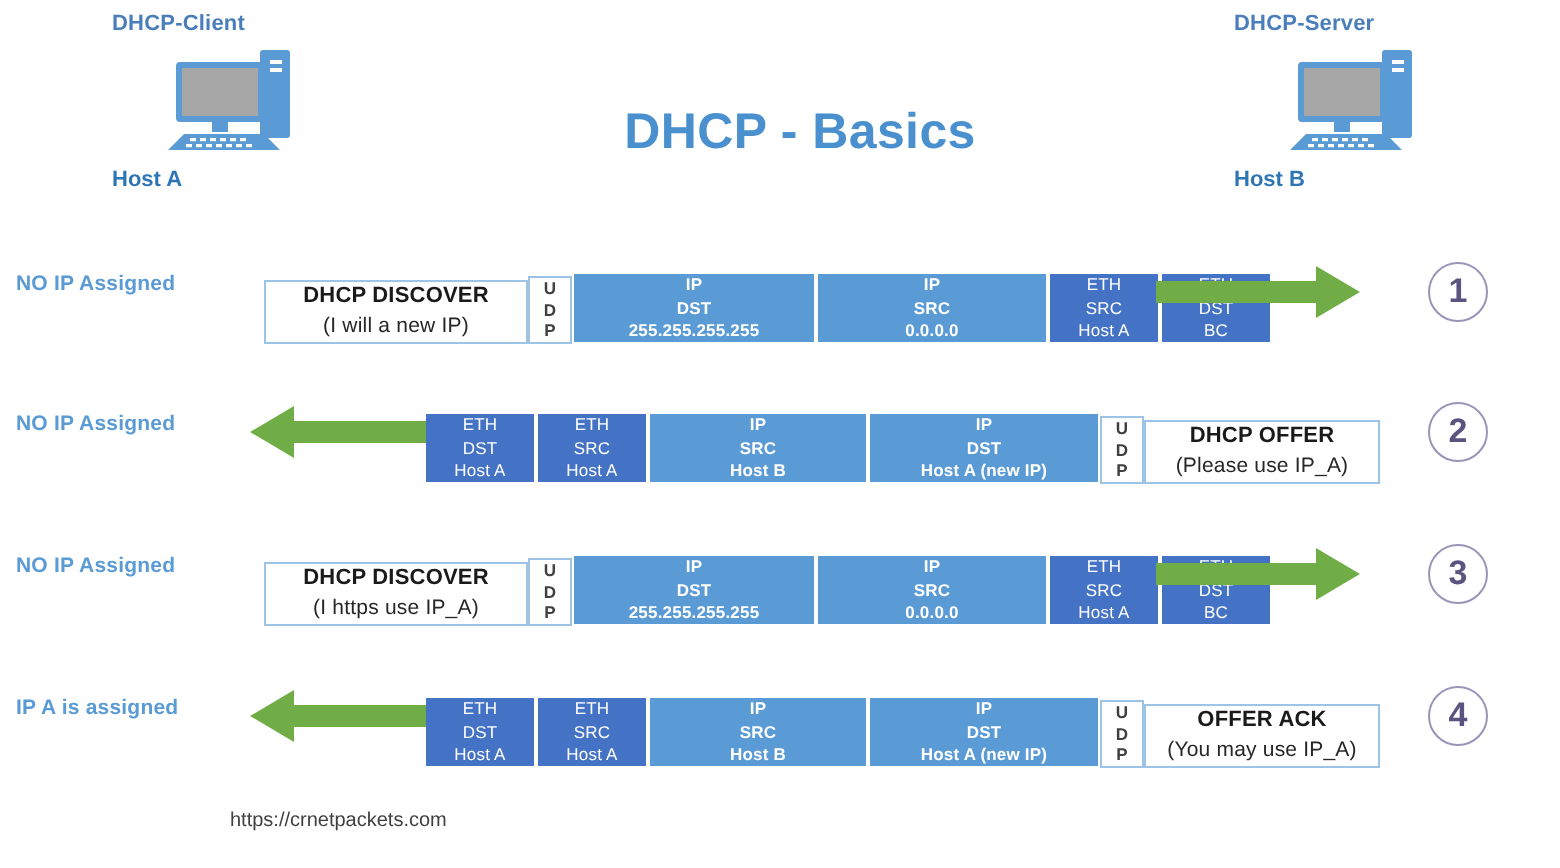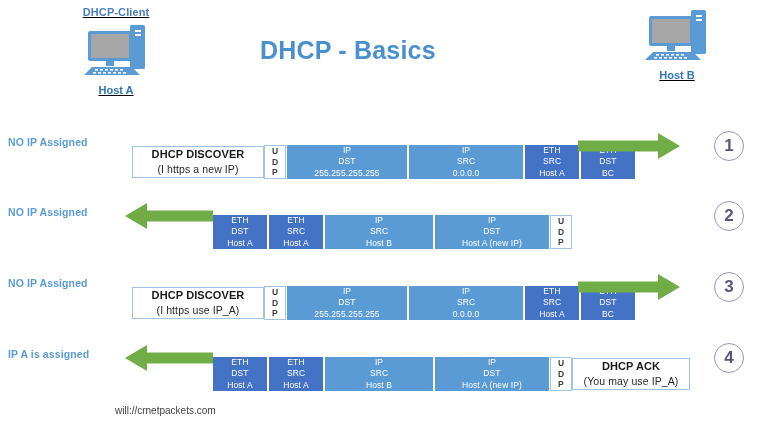--- a/index.html
+++ b/index.html
@@ -7,51 +7,51 @@
     width:780px;height:434px;
     background:#ffffff;
     font-family:"Liberation Sans", sans-serif;
     position:relative;
     overflow:hidden;
     -webkit-font-smoothing:antialiased;
   }
   .canvas{position:absolute;left:0;top:0;width:780px;height:434px;}
 
   
-  .host{position:absolute;width:120px;text-align:center;text-decoration:underline;}
+  .host{position:absolute;width:120px;text-align:left;}
   .host-title{
     font-size:11px;color:#4a7ebb;font-weight:600;letter-spacing:.1px;
     margin-bottom:3px;
   }
   .host-name{
     font-size:11px;color:#2e75b6;font-weight:bold;margin-top:1px;
   }
   .pc{width:72px;height:62px;margin:0 auto;position:relative;}
 
   
   .page-title{
-    position:absolute;left:260px;top:36px;width:280px;
+    position:absolute;left:260px;top:52px;width:280px;text-align:center;
     font-size:25px;font-weight:bold;color:#4a90cf;letter-spacing:.2px;
   }
 
   
   .row{position:absolute;left:0;width:664px;height:52px;}
   .row-label{
     position:absolute;left:8px;top:16px;width:118px;
     font-size:10.5px;font-weight:bold;color:#5b9bd5;letter-spacing:.1px;
   }
 
-  .packet{position:absolute;top:16px;height:52px;display:flex;align-items:center;}
+  .packet{position:absolute;top:0;height:52px;display:flex;align-items:flex-end;}
   .seg{
     display:flex;flex-direction:column;align-items:center;justify-content:center;
     box-sizing:border-box;border:1px solid #ffffff;
     font-size:8.5px;line-height:1.32;color:#ffffff;text-align:center;
     letter-spacing:.1px;
   }
-  .seg.light{background:#5b9bd5;}
+  .seg.light{background:#5b9bd5;font-weight:bold;}
   .seg.dark{background:#4472c4;}
   .seg.udp{
     background:#ffffff;color:#404040;border:1px solid #9dc3e6;
     font-size:8.5px;line-height:1.25;font-weight:600;width:22px;
   }
   .seg.payload{
     background:#ffffff;border:1px solid #9dc3e6;color:#262626;
     justify-content:center;
   }
   .payload-main{font-size:11px;font-weight:bold;color:#1a1a1a;letter-spacing:.1px;}
@@ -106,20 +106,21 @@
           <rect x="33" y="51" width="3" height="1.6"></rect>
             <rect x="38" y="51" width="3" height="1.6"></rect>
           <rect x="43" y="51" width="3" height="1.6"></rect>
         </g>
       </svg>
     </div>
     <div class="host-name">Host A</div>
   </div>
 
   <div class="host" style="left:617px;top:6px;">
+    <div class="host-title">DHCP-Server</div>
     <div class="pc">
       <svg viewBox="0 0 72 62" width="72" height="62" aria-hidden="true">
         <rect x="50" y="4" width="15" height="44" rx="1.5" fill="#5b9bd5"></rect>
         <rect x="55" y="9" width="6" height="2" fill="#ffffff"></rect>
         <rect x="55" y="13" width="6" height="2" fill="#ffffff"></rect>
         <rect x="8" y="10" width="44" height="30" rx="2" fill="#5b9bd5"></rect>
         <rect x="11" y="13" width="38" height="24" fill="#a6a6a6"></rect>
         <rect x="26" y="40" width="8" height="5" fill="#5b9bd5"></rect>
         <path d="M12 46 h40 l8 8 H4 Z" fill="#5b9bd5"></path>
         <g fill="#ffffff">
@@ -143,21 +144,21 @@
   </div>
 
   <div class="page-title">DHCP - Basics</div>
 
   <div id="rows-host">
       <div class="row" style="top: 120px;">
         <div class="row-label">NO IP Assigned</div>
         <div class="packet" style="left:132px">
           <div class="seg payload" style="width:132px">
             <div class="payload-main">DHCP DISCOVER</div>
-            <div class="payload-sub">(I https a new IP)</div>
+            <div class="payload-sub">(I will a new IP)</div>
           </div>
           <div class="seg udp" style="width:22px">
             <span>U</span>
             <span>D</span>
             <span>P</span>
           </div>
           <div class="seg light" style="width:122px">
             <span>IP</span>
             <span>DST</span>
             <span>255.255.255.255</span>
@@ -205,20 +206,24 @@
           </div>
           <div class="seg light" style="width:116px">
             <span>IP</span>
             <span>DST</span>
             <span>Host A (new IP)</span>
           </div>
           <div class="seg udp" style="width:22px">
             <span>U</span>
             <span>D</span>
             <span>P</span>
+          </div>
+          <div class="seg payload" style="width:118px">
+            <div class="payload-main">DHCP OFFER</div>
+            <div class="payload-sub">(Please use IP_A)</div>
           </div>
         </div>
         <div class="arrow" style="left:125px;display:flex;align-items:center;">
           <svg width="88" height="26" viewBox="0 0 88 26">
             <path d="M88 7.5 H22 V0 L0 13 L22 26 V18.5 H88 Z" fill="#70ad47"></path>
           </svg>
         </div>
         <div class="step" style="left:714px;top:11px;">2</div>
       </div>
       <div class="row" style="top: 261px;">
@@ -283,28 +288,28 @@
             <span>IP</span>
             <span>DST</span>
             <span>Host A (new IP)</span>
           </div>
           <div class="seg udp" style="width:22px">
             <span>U</span>
             <span>D</span>
             <span>P</span>
           </div>
           <div class="seg payload" style="width:118px">
-            <div class="payload-main">DHCP ACK</div>
+            <div class="payload-main">OFFER ACK</div>
             <div class="payload-sub">(You may use IP_A)</div>
           </div>
         </div>
         <div class="arrow" style="left:125px;display:flex;align-items:center;">
           <svg width="88" height="26" viewBox="0 0 88 26">
             <path d="M88 7.5 H22 V0 L0 13 L22 26 V18.5 H88 Z" fill="#70ad47"></path>
           </svg>
         </div>
         <div class="step" style="left:714px;top:11px;">4</div>
       </div>
     </div>
 
-  <div class="footer">will://crnetpackets.com</div>
+  <div class="footer">https://crnetpackets.com</div>
 
 </div>
 
 </body></html>

